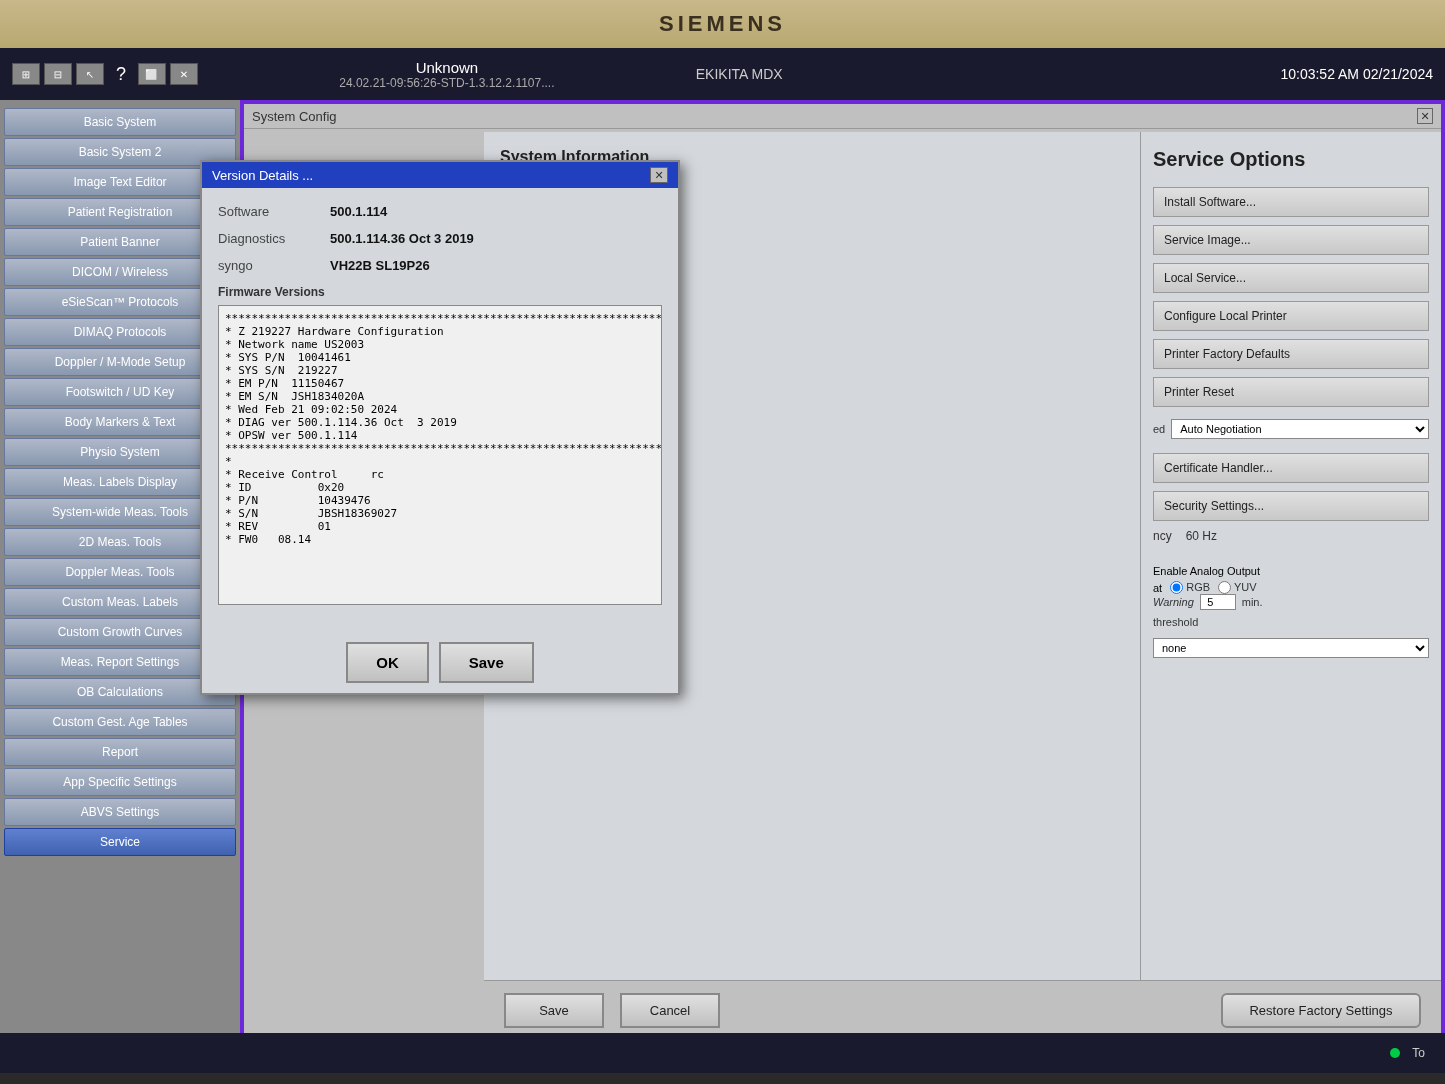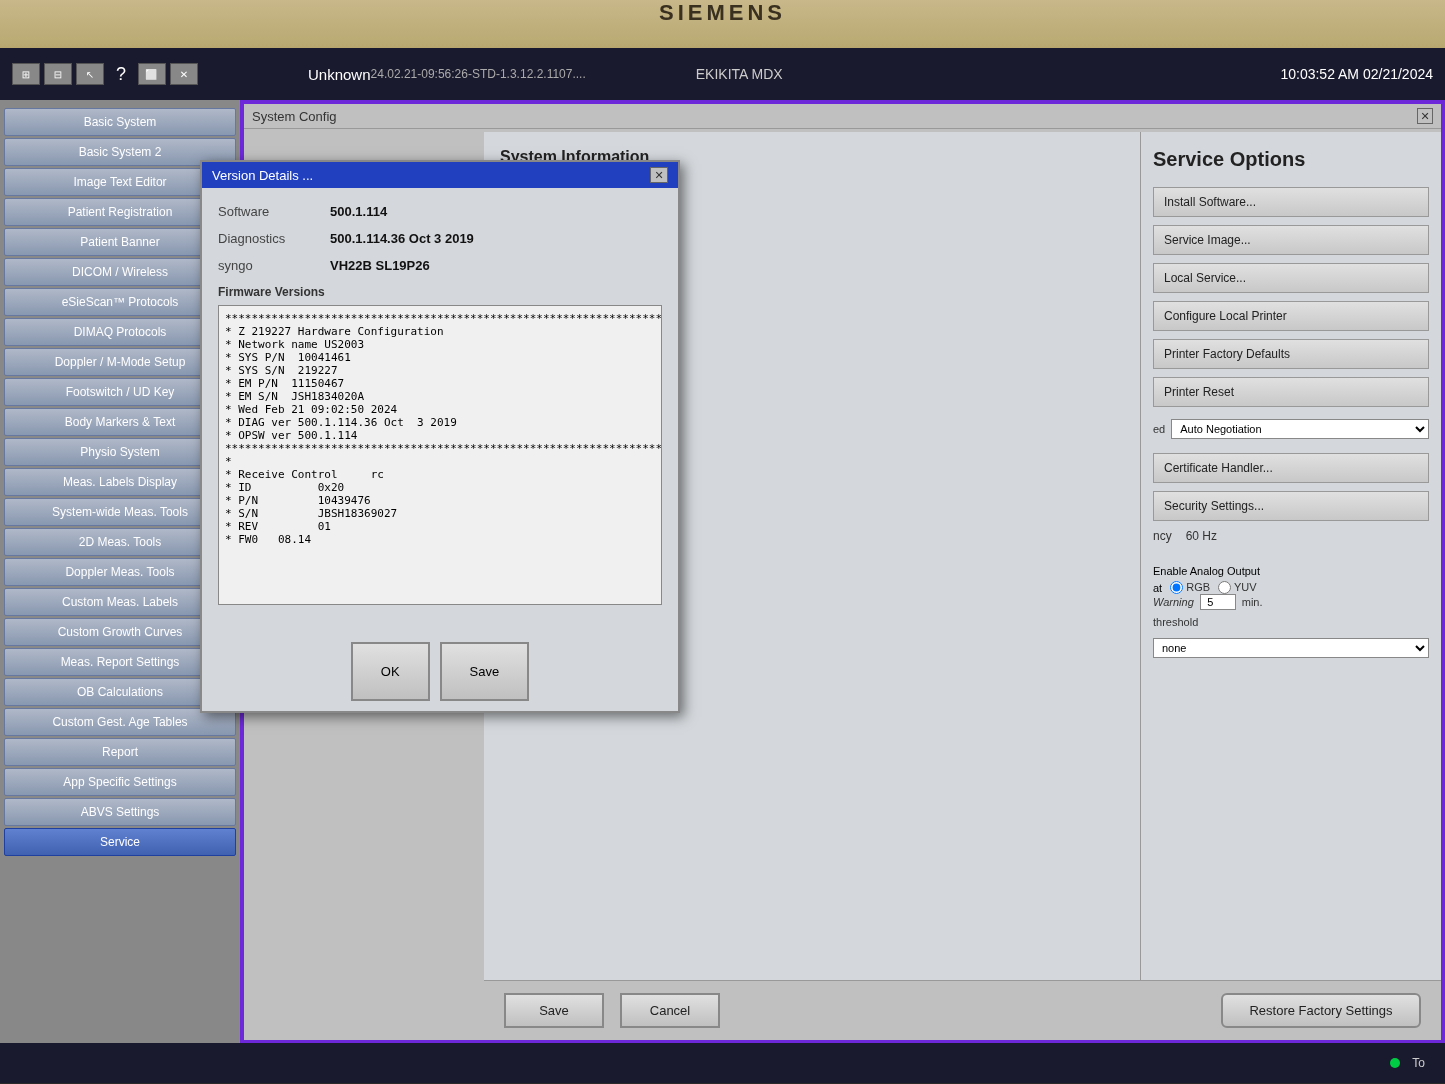--- a/index.html
+++ b/index.html
@@ -11,20 +11,21 @@
       overflow: hidden;
       position: relative;
     }
 
     
     .top-bar {
       width: 100%;
       height: 48px;
       background: linear-gradient(180deg, #c8b88a 0%, #b8a870 100%);
       display: flex;
+      align-items: center;
       justify-content: center;
       position: relative;
     }
     .top-bar-title {
       font-size: 22px;
       font-weight: bold;
       color: #3a3020;
       letter-spacing: 4px;
     }
 
@@ -50,21 +51,21 @@
       border: 1px solid #555;
       display: flex;
       align-items: center;
       justify-content: center;
       font-size: 10px;
       color: #fff;
     }
     .sys-info {
       flex: 1;
       display: flex;
-      flex-direction: row;
+      flex-direction: column;
       align-items: center;
       color: #ccc;
       font-size: 13px;
       justify-content: center;
     }
     .sys-info .unknown { font-size: 15px; color: #fff; }
     .sys-info .version { font-size: 12px; color: #aaa; }
     .ekikita { color: #ccc; font-size: 14px; }
     .datetime {
       color: #fff;
@@ -277,21 +278,21 @@
       min-width: 200px;
       border-radius: 6px;
     }
 
     
     .footer-bar {
       width: 100%;
       height: 40px;
       background: #1a1a2e;
       position: absolute;
-      bottom: 1px;
+      bottom: 11px;
       display: flex;
       align-items: center;
       justify-content: flex-end;
       padding: 0 20px;
       gap: 12px;
     }
     .footer-indicator {
       width: 10px;
       height: 10px;
       border-radius: 50%;
@@ -368,25 +369,26 @@
       resize: none;
       white-space: pre;
     }
     .modal-footer {
       display: flex;
       gap: 10px;
       justify-content: center;
       padding: 10px 16px;
     }
     .modal-btn {
-      padding: 20px 28px;
+      padding: 10px 28px;
       background: linear-gradient(180deg, #e0e0e0 0%, #c0c0c0 100%);
       border: 2px solid #888;
-      font-size: 13px;
+      font-size: 15px;
       cursor: pointer;
+      font-weight: bold;
     }
   </style>
 </head>
 <body>
 
 <div class="top-bar">
   <span class="top-bar-title">SIEMENS</span>
 </div>
 
 <div class="system-bar">

